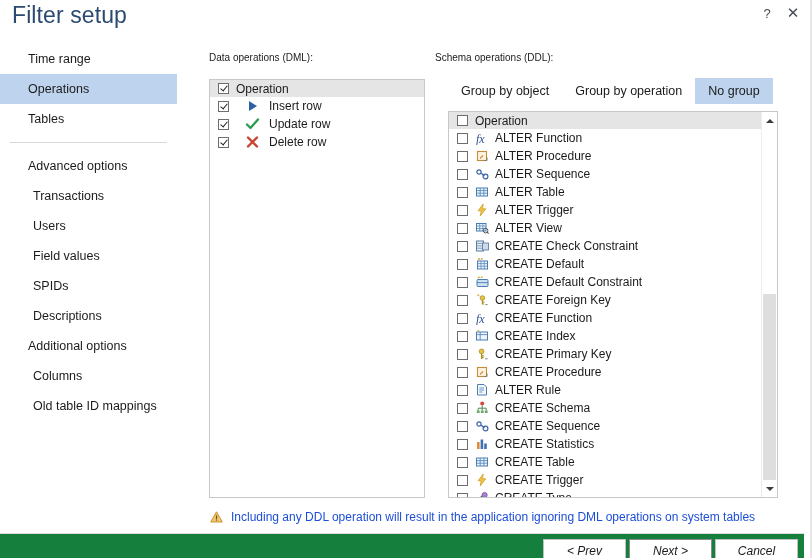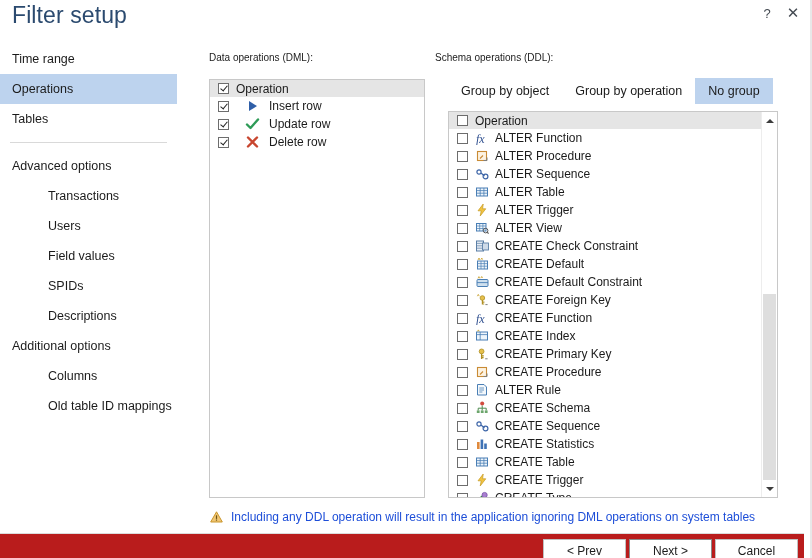--- a/index.html
+++ b/index.html
@@ -57,31 +57,31 @@
   .sidebar {
     position: absolute;
     left: 0;
     top: 44px;
     width: 177px;
     bottom: 0;
   }
   .nav-item {
     height: 30px;
     line-height: 30px;
-    padding-left: 12px;
+    padding-left: 28px;
     font-size: 12.5px;
     color: #1b1b1b;
     cursor: default;
     white-space: nowrap;
   }
   .nav-item.selected {
     background: #bdd3ee;
   }
   .nav-item.sub {
-    padding-left: 48px;
+    padding-left: 33px;
   }
   .nav-sep {
     height: 1px;
     background: #d9d9d9;
     margin: 8px 10px 8px 10px;
   }
 
   
   .col-heading {
     position: absolute;
@@ -218,22 +218,23 @@
     color: #1d4ed8;
   }
   .warn-icon { margin-right: 8px; display: flex; }
 
   
   .footer {
     position: absolute;
     left: 0; right: 8px;
     top: 533px;
     height: 25px;
-    background: #b91c1c;
+    background: #15803d;
     border-top: 1px solid #dcdcdc;
+    font-style: italic;
   }
   .fbtn {
     position: absolute;
     top: 5px;
     height: 24px;
     width: 83px;
     background: #ffffff;
     border: 1px solid #c0c0c0;
     font-size: 12px;
     color: #1b1b1b;

